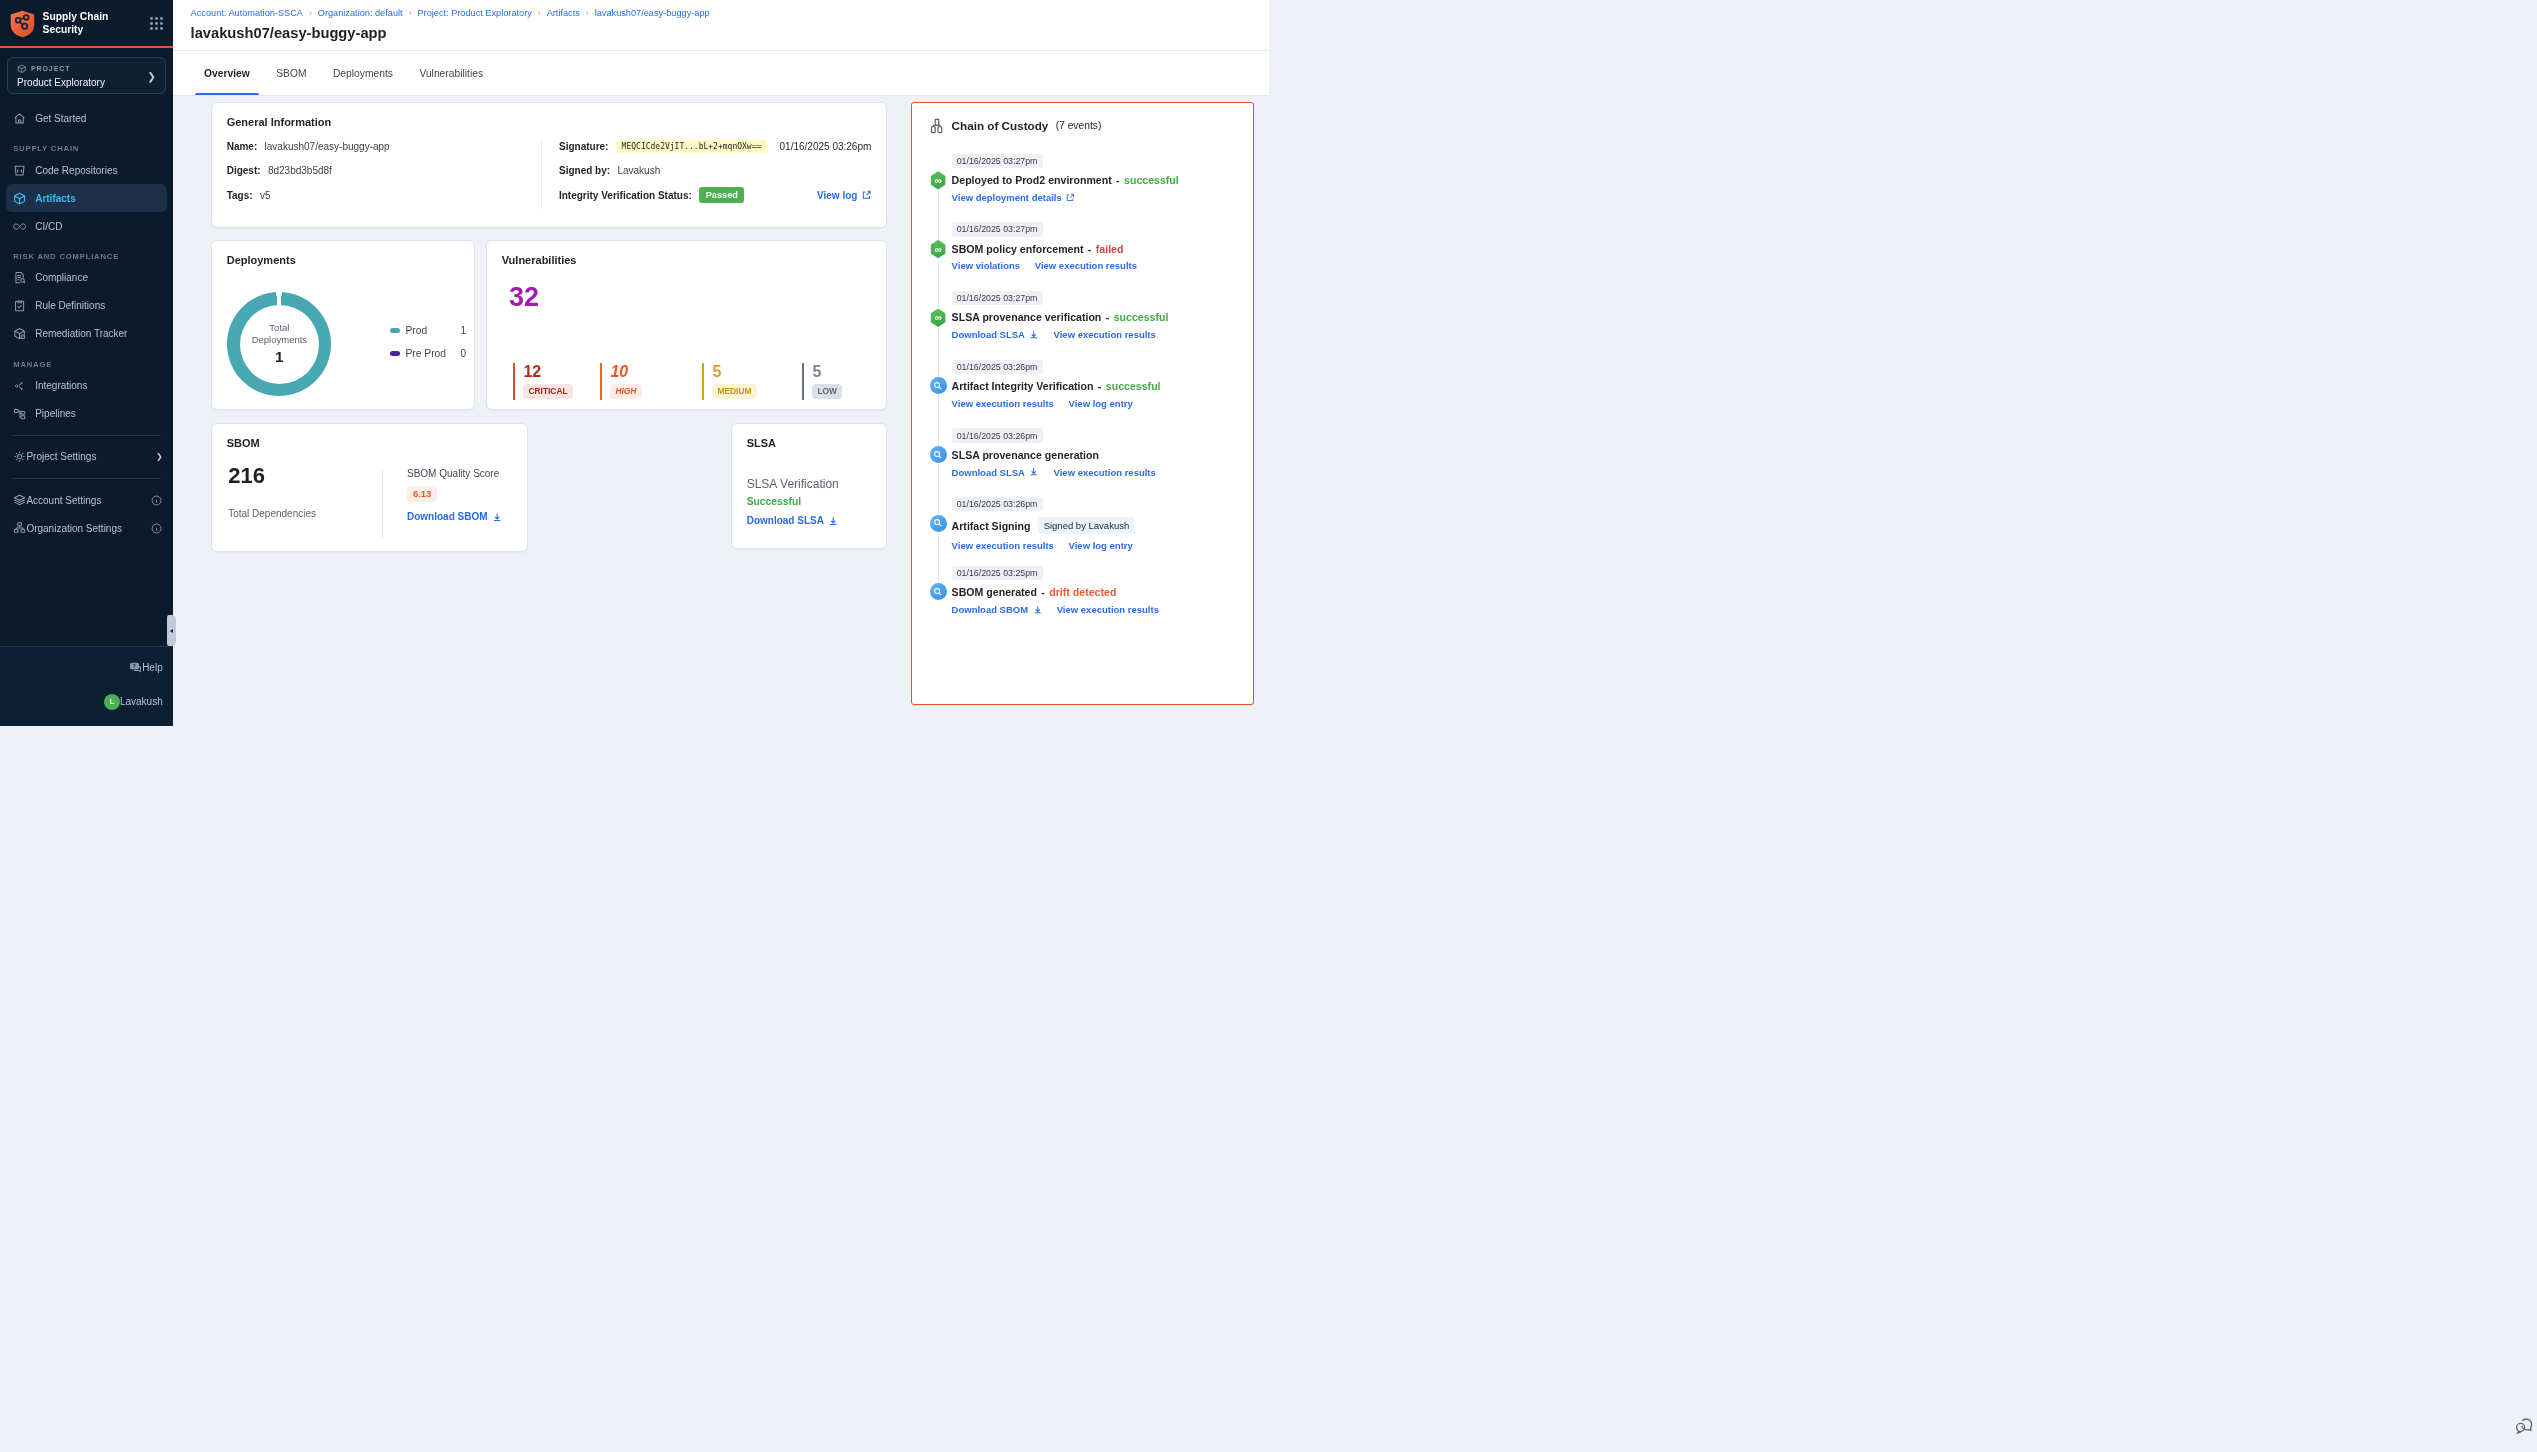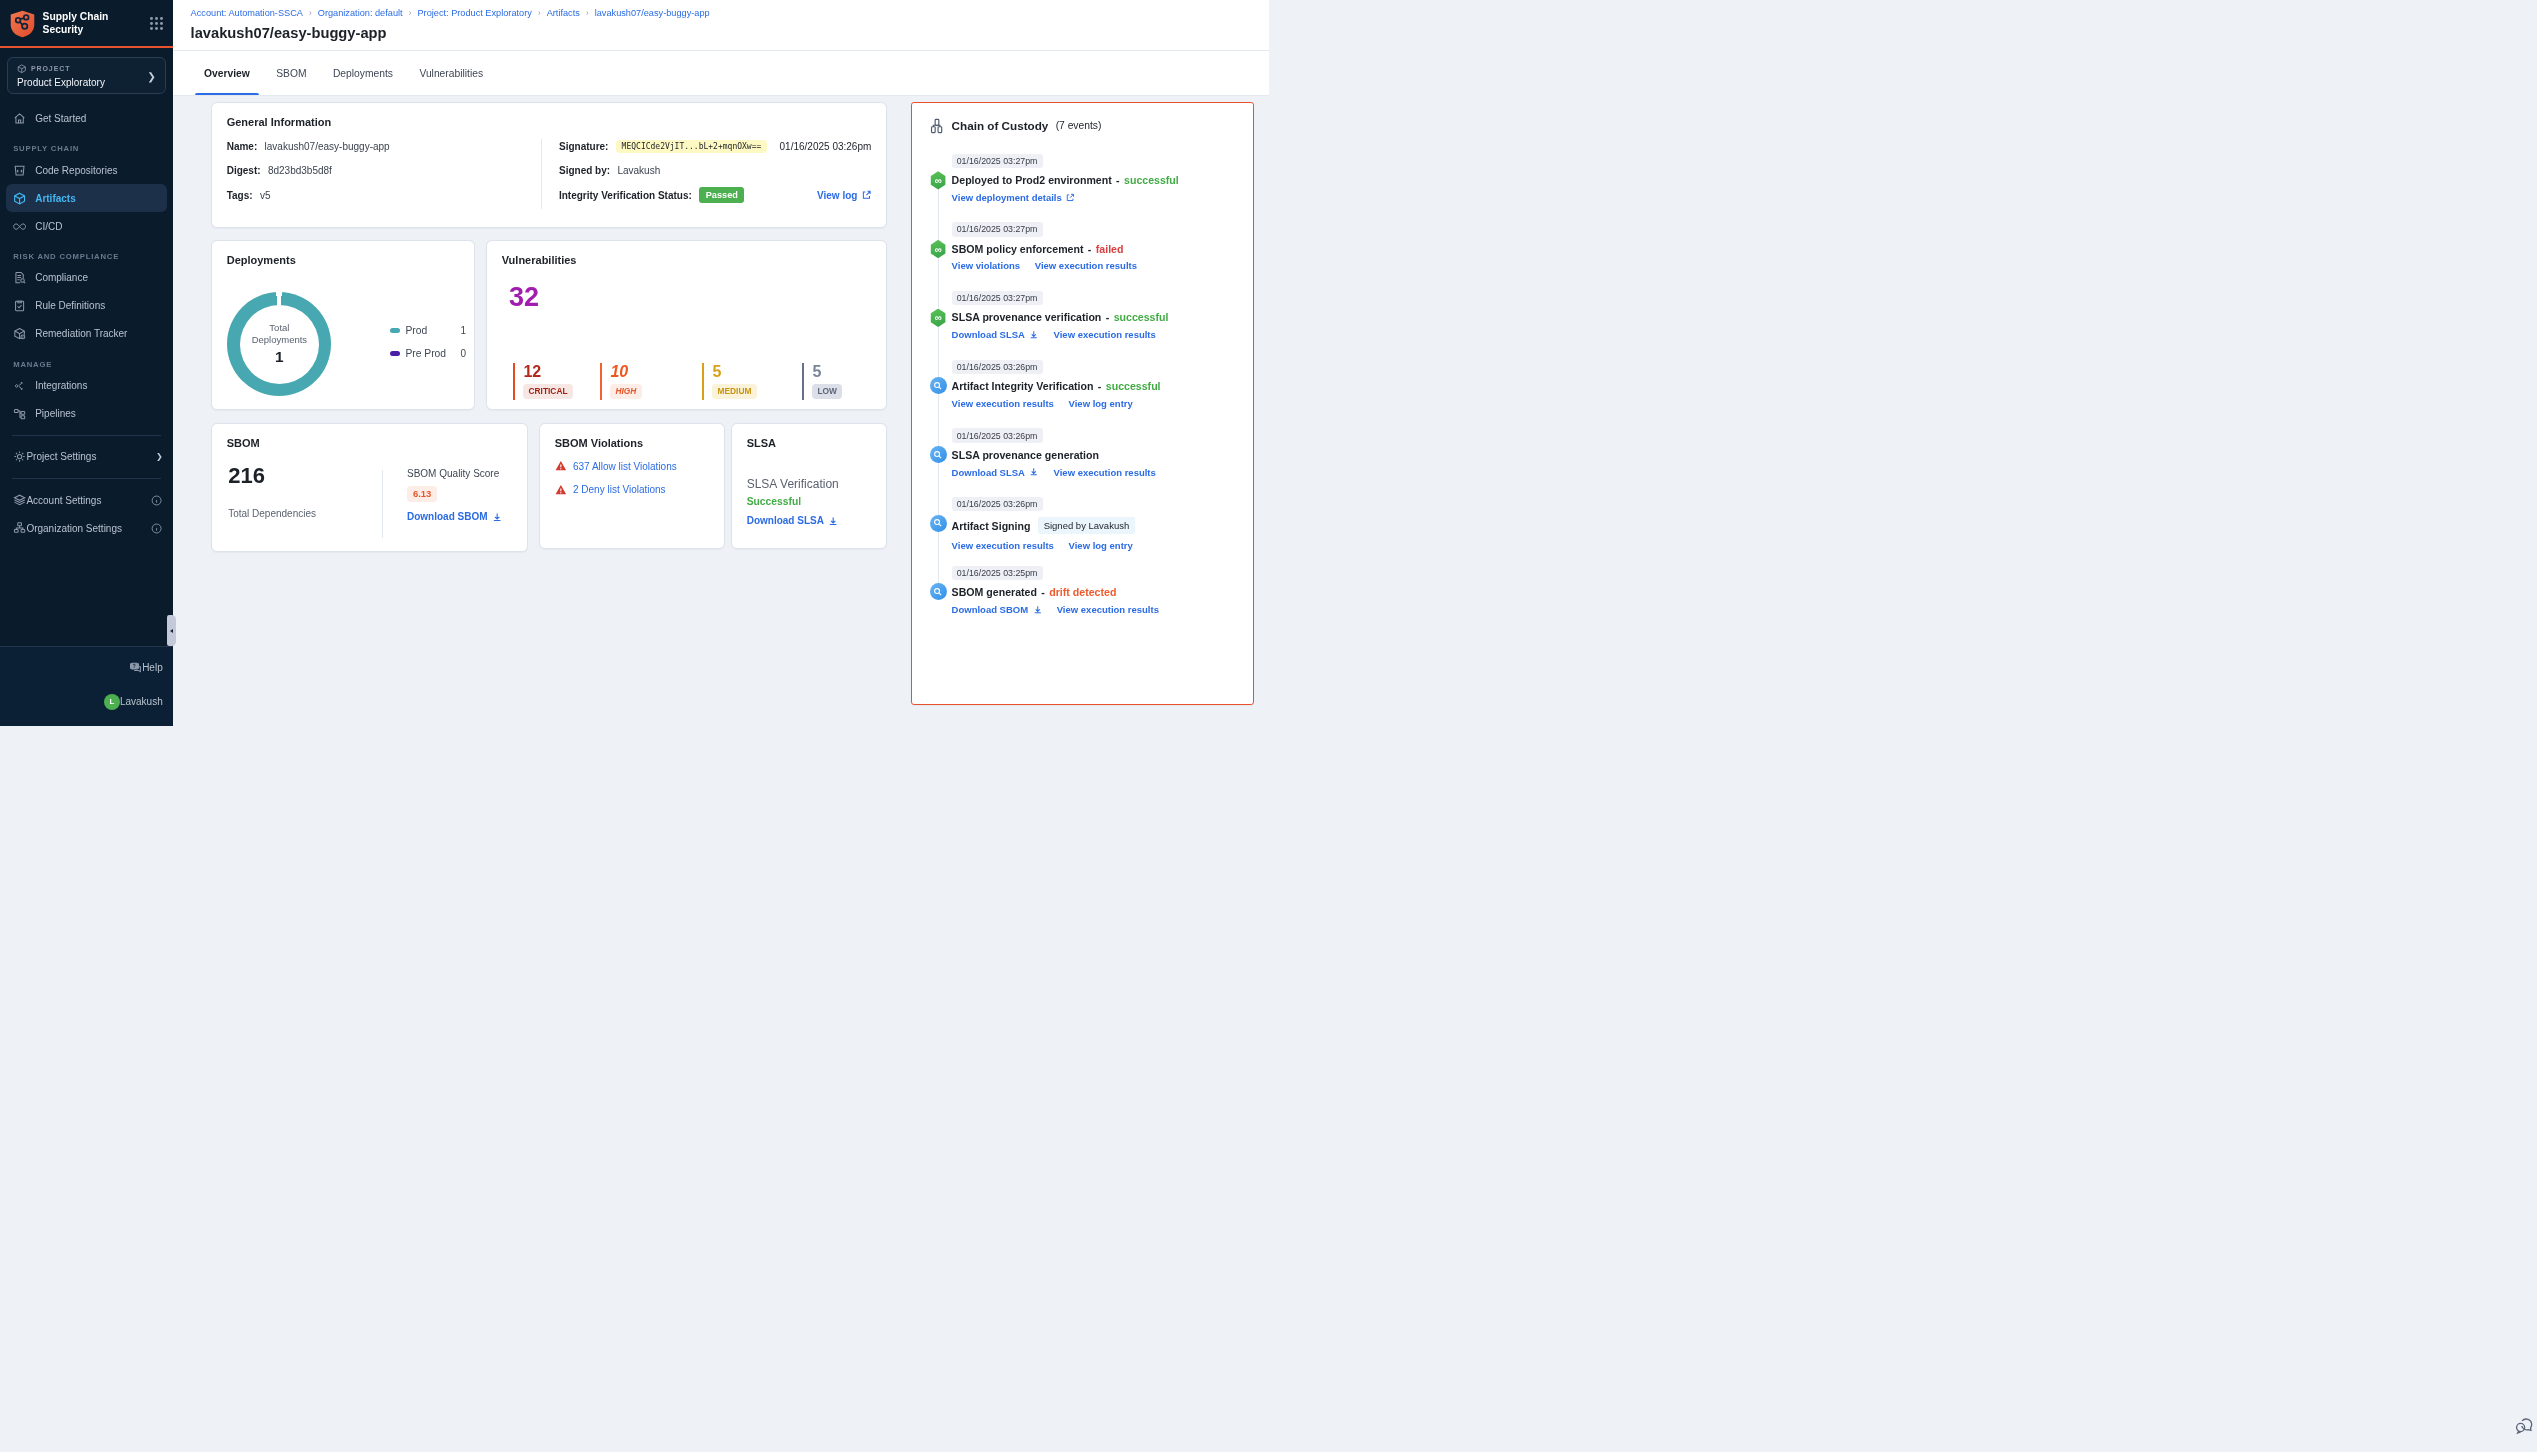--- a/index.html
+++ b/index.html
@@ -434,39 +434,20 @@
         <span class="score-chip">6.13</span>
         <a class="blue-link">
           <span>Download SBOM</span>
           <svg width="10.3" height="10.3" viewBox="0 0 14 14" fill="none" stroke="#2B6BE4" stroke-width="1.5">
               <path d="M7 2v7 M4 6.5 7 9.5 10 6.5 M2.5 11.5h9"></path>
             </svg>
         </a>
       </div>
     </div>
 
-    <div class="card card-violations">
-      <div class="card-title">SBOM Violations</div>
-      <div class="viol-row">
-        <svg class="warn-tri" viewBox="0 0 16 16">
-            <path d="M8 1.5 15.2 14H.8Z" fill="#D23B2E"></path>
-            <path d="M8 6v4" stroke="#fff" stroke-width="1.6"></path>
-            <circle cx="8" cy="12" r=".9" fill="#fff"></circle>
-          </svg>
-        <a class="blue-link">637 Allow list Violations</a>
-      </div>
-      <div class="viol-row">
-        <svg class="warn-tri" viewBox="0 0 16 16">
-            <path d="M8 1.5 15.2 14H.8Z" fill="#D23B2E"></path>
-            <path d="M8 6v4" stroke="#fff" stroke-width="1.6"></path>
-            <circle cx="8" cy="12" r=".9" fill="#fff"></circle>
-          </svg>
-        <a class="blue-link">2 Deny list Violations</a>
-      </div>
-    </div>
 
     <div class="card card-slsa">
       <div class="card-title">SLSA</div>
       <div class="slsa-label">SLSA Verification</div>
       <div class="slsa-status">Successful</div>
       <a class="blue-link">
         <span>Download SLSA</span>
         <svg width="10.3" height="10.3" viewBox="0 0 14 14" fill="none" stroke="#2B6BE4" stroke-width="1.5">
             <path d="M7 2v7 M4 6.5 7 9.5 10 6.5 M2.5 11.5h9"></path>
           </svg>

